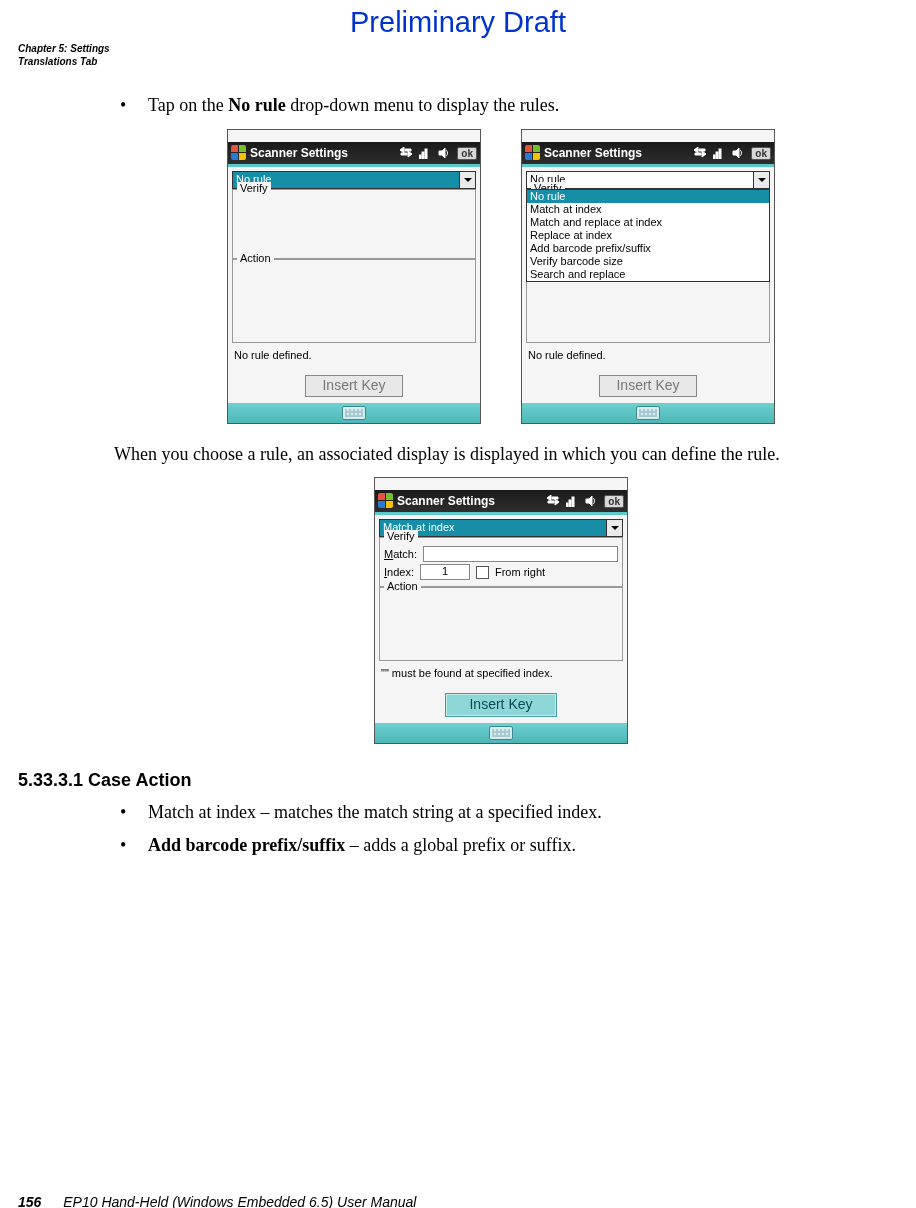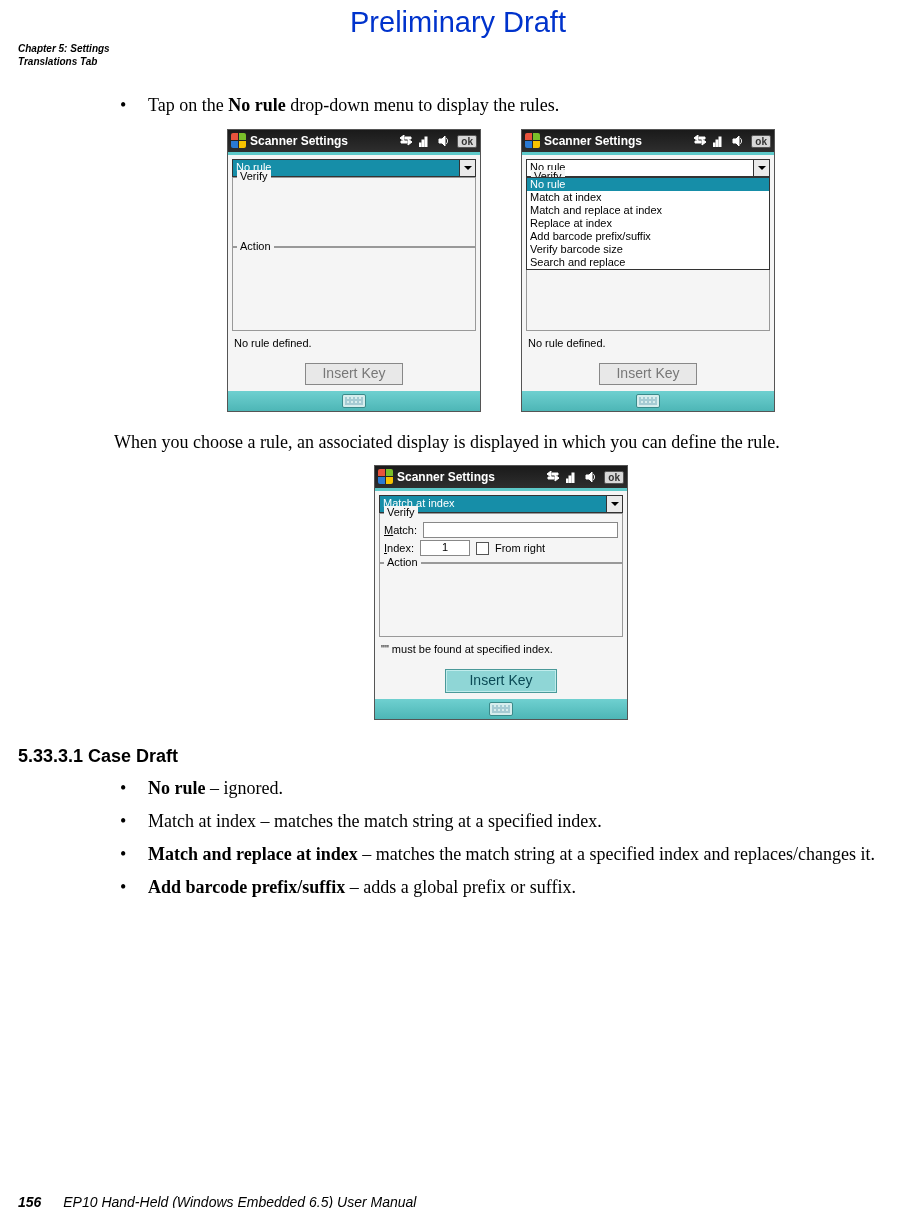--- a/index.html
+++ b/index.html
@@ -93,20 +93,21 @@
   .titlebar {
     display: flex;
     align-items: center;
     background: linear-gradient(#1a1a1a, #2e2e2e);
     color: #fff;
     font-size: 12px;
     font-weight: bold;
     height: 22px;
     padding: 0 3px;
     gap: 3px;
+    margin-top: 12px;
   }
   .start-flag {
     width: 16px; height: 16px;
     display: inline-block;
     position: relative;
   }
   .start-flag span {
     position: absolute; width: 7px; height: 7px;
   }
   .start-flag .r { background: #e8533d; left: 0; top: 0; border-top-left-radius: 2px;}
@@ -463,32 +464,26 @@
           </div>
           <div class="status-line">"" must be found at specified index.</div>
           <div class="insert-btn enabled">Insert Key</div>
         </div>
         <div class="bottombar">
             <span class="kbd-icon"></span>
           </div>
       </div>
     </div>
 
-    <div class="h4">5.33.3.1 Case Draft</div>
+    <div class="h4">5.33.3.1 Case Action</div>
 
 
     <ul class="bullet-list" style="margin-top:4px;">
       <li>
-        <span class="bold">No rule</span><span> – ignored.</span>
-      </li>
-      <li>
         <span>Match at index – matches the match string at a specified index.</span>
-      </li>
-      <li>
-        <span class="bold">Match and replace at index</span><span> – matches the match string at a specified index and replaces/changes it.</span>
       </li>
       <li>
         <span class="bold">Add barcode prefix/suffix</span><span> – adds a global prefix or suffix.</span>
       </li>
     </ul>
 
   </div>
 
   <div class="footer">
     <span class="pn">156</span>

